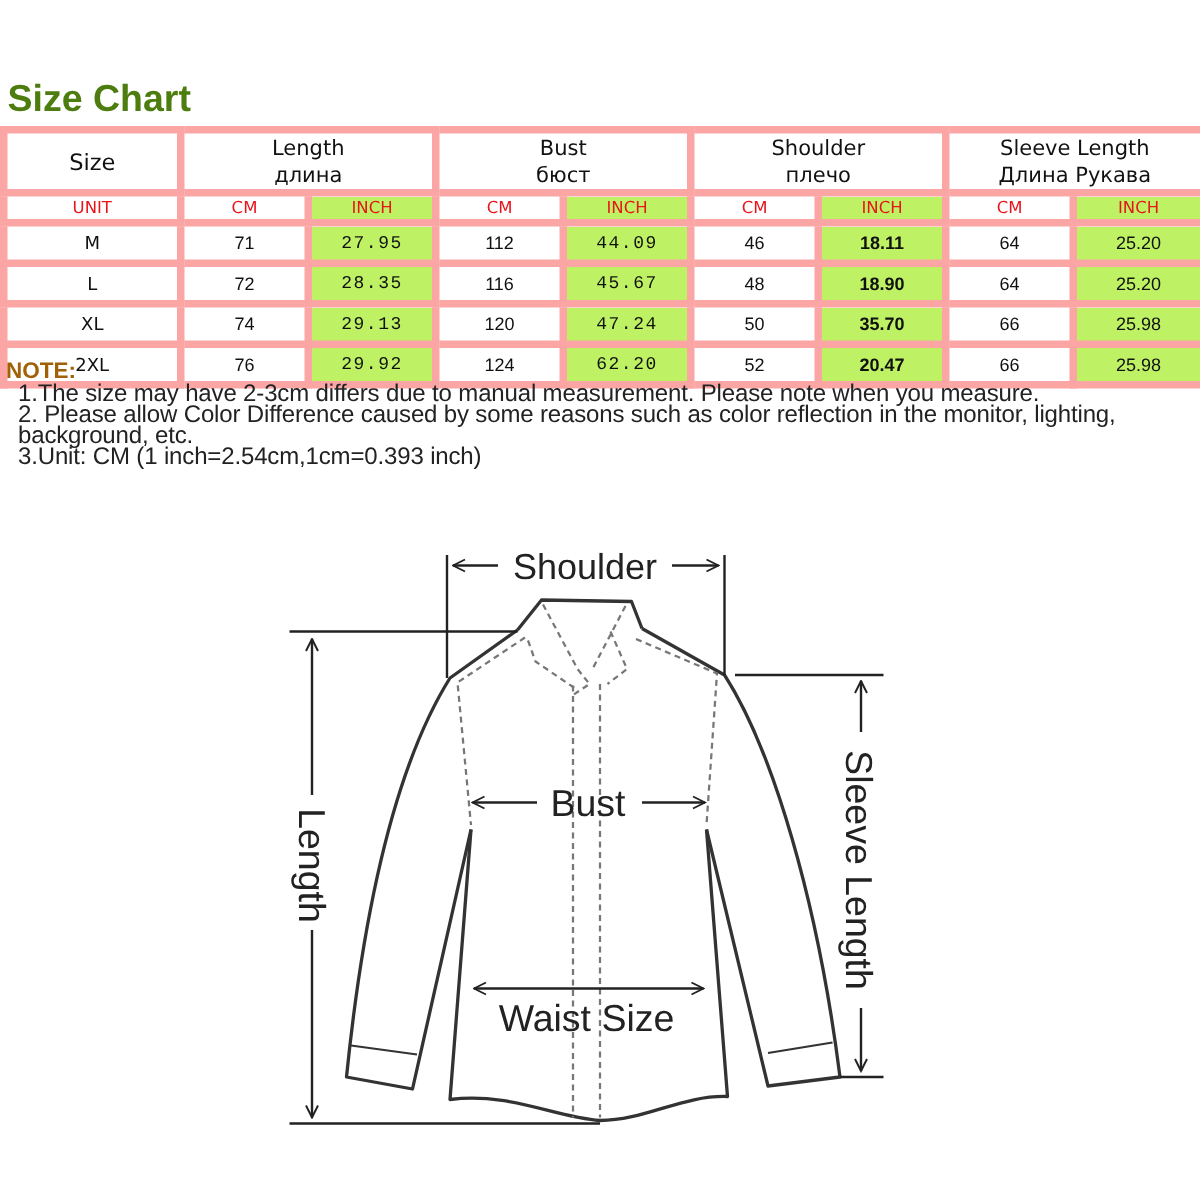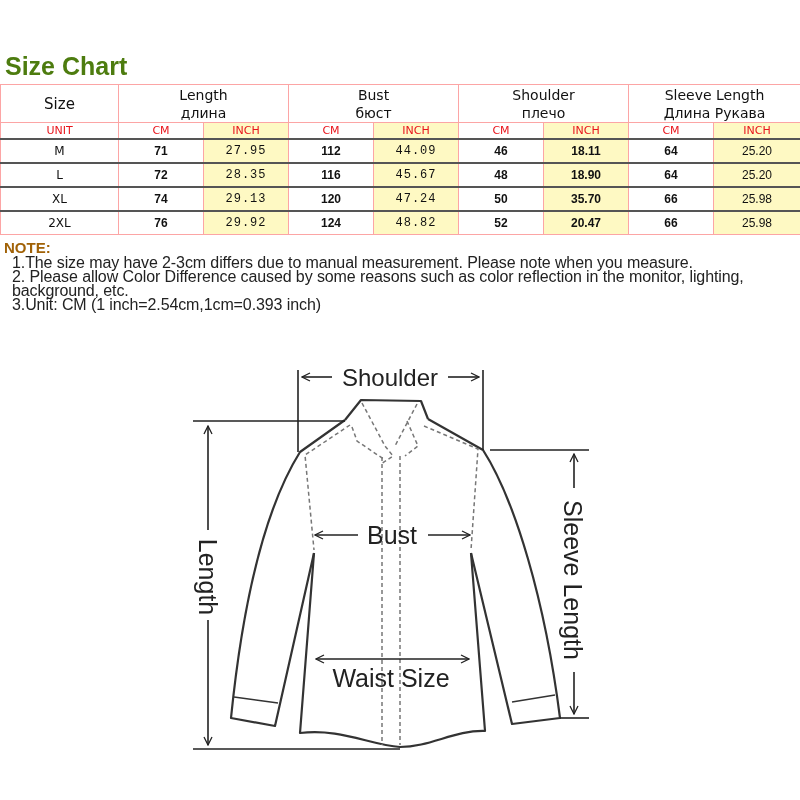--- a/index.html
+++ b/index.html
@@ -1,25 +1,25 @@
 <!DOCTYPE html>
 <html><head>
 <meta charset="utf-8">
 <style>
   html, body { margin: 0; padding: 0; background: #ffffff; }
   body { width: 800px; height: 800px; position: relative; overflow: hidden; font-family: "Liberation Sans", "DejaVu Sans", sans-serif; color: #111; }
   .title { position: absolute; left: 5px; top: 52px; font-size: 25px; font-weight: bold; color: #4d7c0f; letter-spacing: 0px; }
   table.sizes { position: absolute; left: 0; top: 84px; width: 800px; border-collapse: collapse; table-layout: fixed; }
-  table.sizes td { border: 1px solid #fca5a5; text-align: center; padding: 0; overflow: hidden; white-space: nowrap; }
+  table.sizes td { border: 5px solid #fca5a5; text-align: center; padding: 0; overflow: hidden; white-space: nowrap; }
   table.sizes tr.head td { height: 37px; font-family: "DejaVu Sans", sans-serif; font-size: 14px; line-height: 18px; color: #111; }
   table.sizes tr.head td.size-h { font-size: 15px; }
   table.sizes tr.unit td { height: 15px; font-size: 11px; color: #e8141b; line-height: 15px; font-family: "DejaVu Sans", sans-serif; }
   table.sizes tr.data td { height: 22px; font-size: 12px; line-height: 22px; border-top: 2px solid #555; }
-  td.gray { background: #fef9c3; }
-  td.cm { font-weight: bold; font-family: "Liberation Sans", sans-serif; font-size: 12px; }
+  td.gray { background: #bef264; }
+  td.cm { font-weight: normal; font-family: "Liberation Sans", sans-serif; font-size: 12px; }
   td.inch-serif { font-family: Liberation Mono, monospace; font-size: 11.5px; letter-spacing: 1px; }
   td.inch-bold { font-weight: bold; font-family: Liberation Sans, sans-serif; }
   td.inch-plain { font-family: Liberation Sans, sans-serif; font-size: 11px; margin-top: 48px; }
   td.sz { font-family: "DejaVu Sans", sans-serif; font-size: 12px; }
   .note { position: absolute; left: 4px; top: 239px; }
   .note-title { font-size: 15px; font-weight: bold; color: #a16207; }
   .note-line { font-size: 16px; color: #222; margin-left: 8px; line-height: 14px; letter-spacing: -0.1px; }
   .diagram { position: absolute; left: 0; top: 330px; width: 800px; height: 470px; }
 </style>
 </head>
@@ -101,21 +101,21 @@
     <td class="cm">50</td>
     <td class="gray inch-bold">35.70</td>
     <td class="cm">66</td>
     <td class="gray inch-plain">25.98</td>
   </tr>
   <tr class="data">
     <td class="sz">2XL</td>
     <td class="cm">76</td>
     <td class="gray inch-serif">29.92</td>
     <td class="cm">124</td>
-    <td class="gray inch-serif">48.82</td>
+    <td class="gray inch-serif">62.20</td>
     <td class="cm">52</td>
     <td class="gray inch-bold">20.47</td>
     <td class="cm">66</td>
     <td class="gray inch-plain">25.98</td>
   </tr>
 </tbody>
   </table>
 
 <div class="note">
   <div class="note-title">NOTE:</div>

